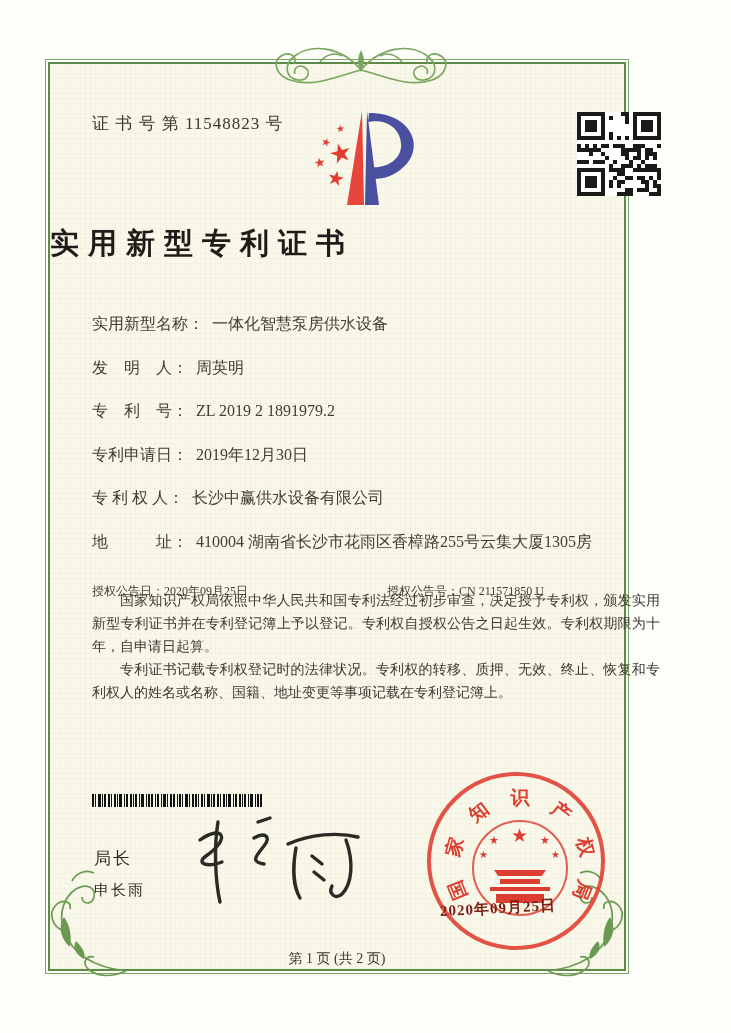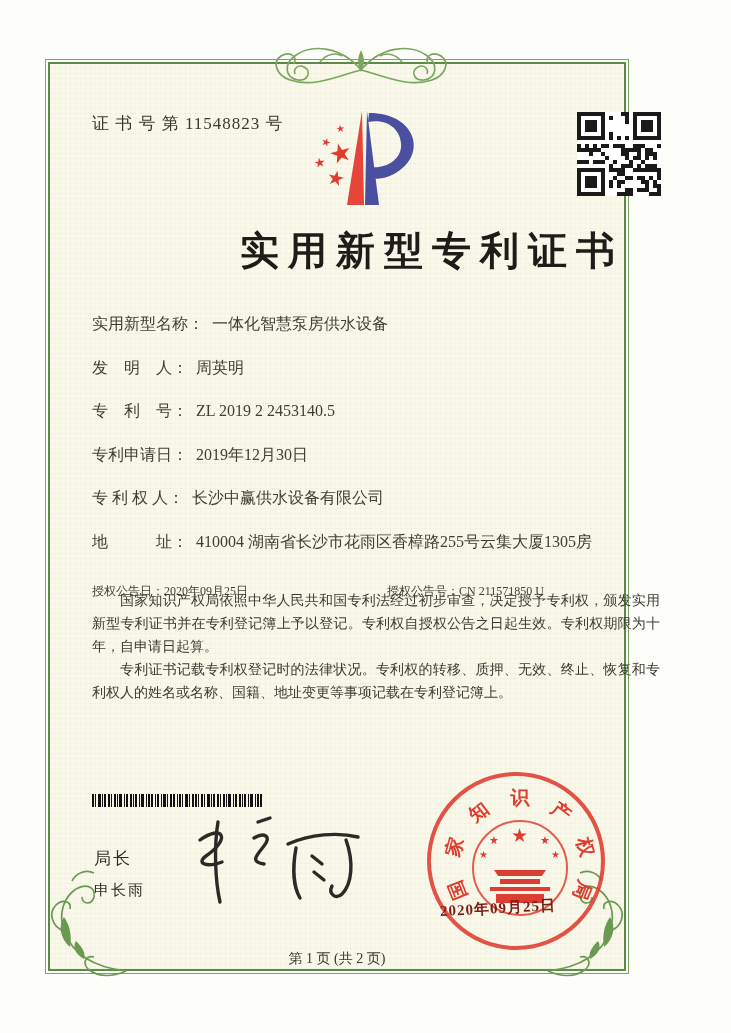--- a/index.html
+++ b/index.html
@@ -22,22 +22,22 @@
 
   
   .logo { position:absolute; left:252px; top:41px; width:140px; height:112px; }
   .logo svg { position:absolute; left:0; top:0; }
   .logo .star { position:absolute; color:#e23c30; line-height:1; }
 
   
   .qr { position:absolute; left:527px; top:48px; width:84px; height:84px; background:#fff; }
 
   
-  .title { position:absolute; left:0; top:160px; width:100%; text-align:right;
-           font-size:39px; font-weight:bold; letter-spacing:9px; color:#1e1c18; }
+  .title { position:absolute; left:0; top:160px; width:100%; text-align:left;
+           font-size:29px; font-weight:bold; letter-spacing:9px; color:#1e1c18; }
 
   
   .fields { position:absolute; left:42px; top:250px; right:16px; }
   .row { height:43.6px; font-size:16px; color:#403d35; white-space:nowrap; }
   .row .lbl { display:inline-block; }
   .row .val { margin-left:8px; }
   .grant-row { margin-top:7px; height:43px; font-size:12px; color:#403d35; }
   .grant-row .pair2 { position:absolute; left:295px; }
 
   
@@ -344,21 +344,21 @@
     <div class="title">实用新型专利证书</div>
 
     <div class="fields">
       <div class="row">
         <span class="lbl">实用新型名称：</span><span class="val">一体化智慧泵房供水设备</span>
       </div>
       <div class="row">
         <span class="lbl">发　明　人：</span><span class="val">周英明</span>
       </div>
       <div class="row">
-        <span class="lbl">专　利　号：</span><span class="val">ZL 2019 2 2453140.5</span>
+        <span class="lbl">专　利　号：</span><span class="val">ZL 2019 2 1891979.2</span>
       </div>
       <div class="row">
         <span class="lbl">专利申请日：</span><span class="val">2019年12月30日</span>
       </div>
       <div class="row">
         <span class="lbl">专 利 权 人：</span><span class="val">长沙中赢供水设备有限公司</span>
       </div>
       <div class="row">
         <span class="lbl">地　　　址：</span><span class="val">410004 湖南省长沙市花雨区香樟路255号云集大厦1305房</span>
       </div>

